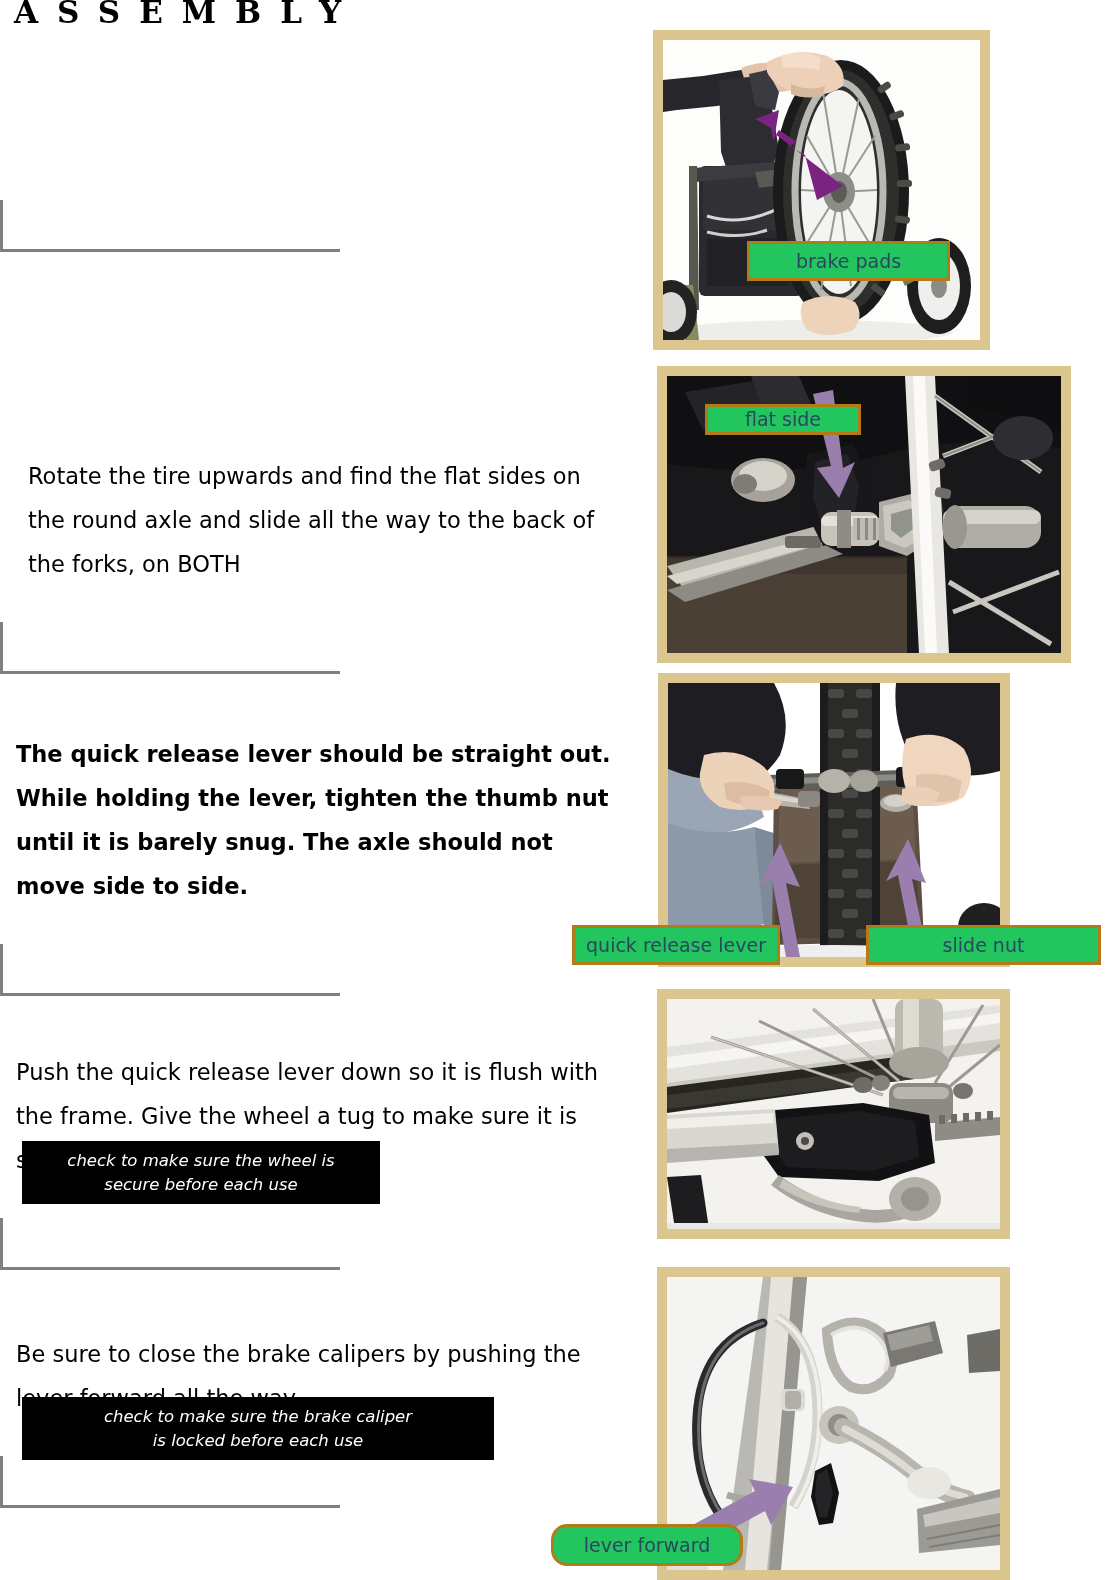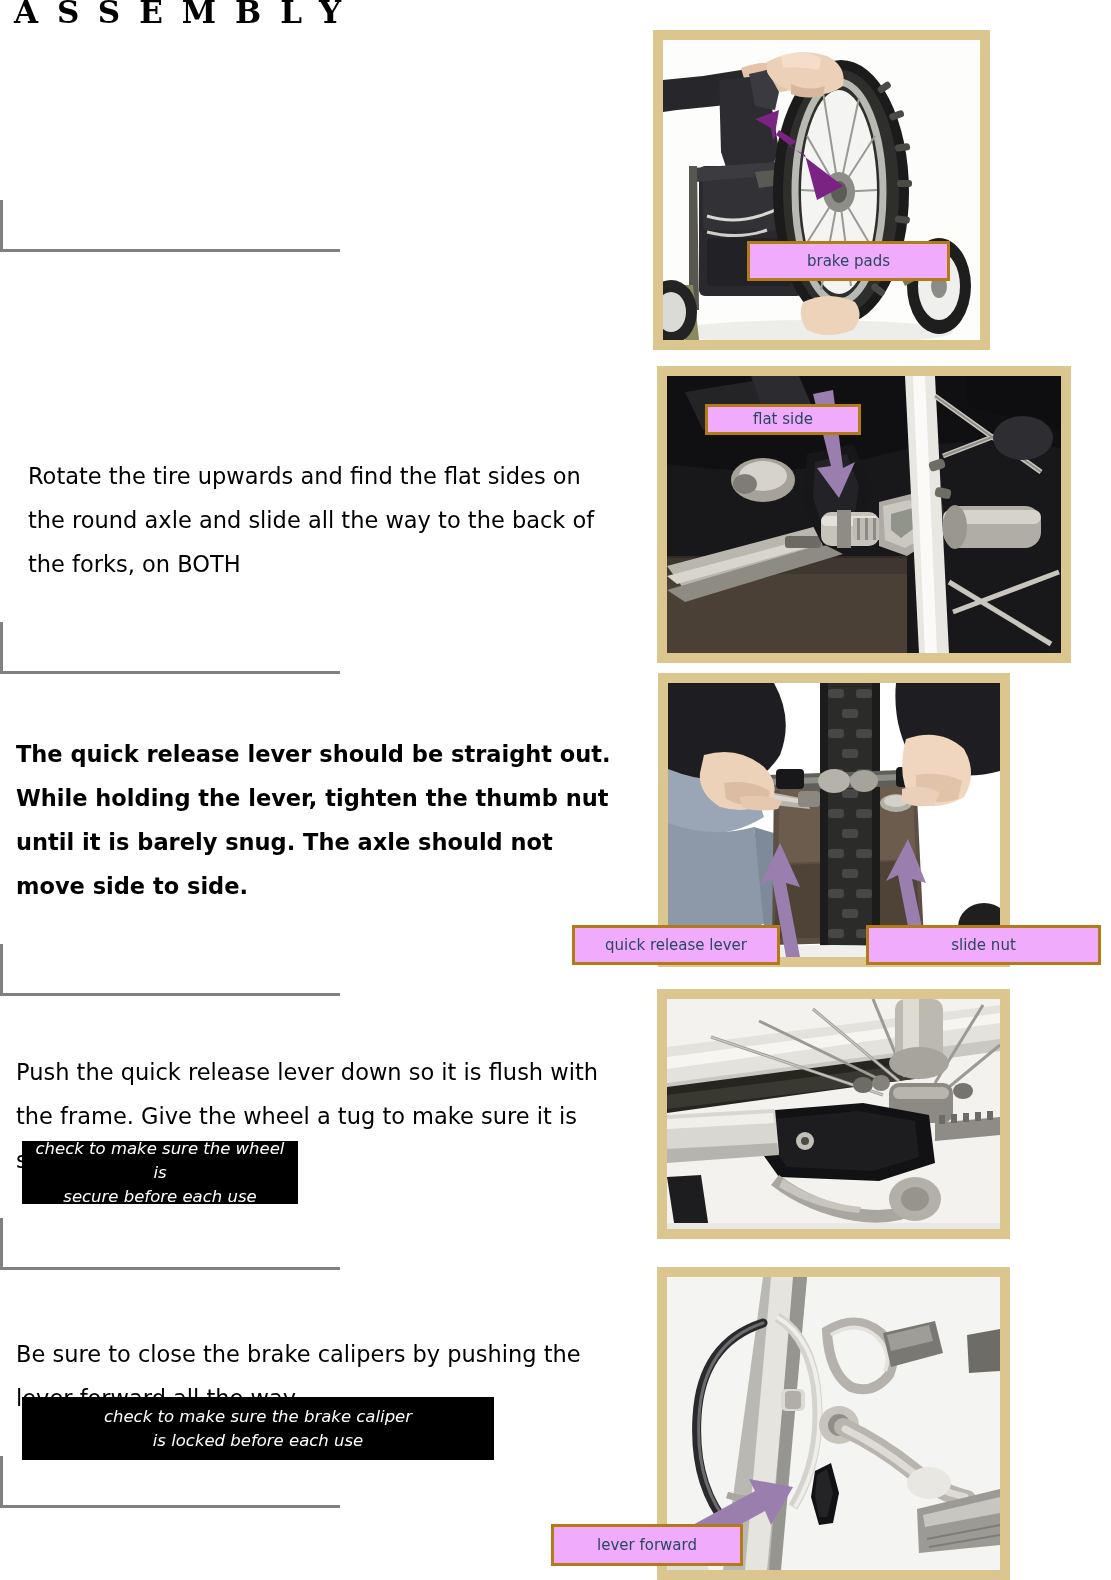--- a/index.html
+++ b/index.html
@@ -84,21 +84,21 @@
     font-size: 16.5px;
     line-height: 24px;
     text-align: center;
     display: flex;
     align-items: center;
     justify-content: center;
     white-space: pre-line;
     box-sizing: border-box;
     padding: 6px 10px;
   }
-  #caution1 { left: 22px; top: 1141px; width: 276px;  height: 63px; }
+  #caution1 { left: 22px; top: 1141px; width: 358px;  height: 63px; }
   #caution2 { left: 22px; top: 1397px; width: 472px;  height: 63px; }
 
   
   .photo-frame {
     position: absolute;
     box-sizing: border-box;
     border: 10px solid #dcc68f;
     background: #ffffff;
     overflow: hidden;
   }
@@ -112,37 +112,37 @@
   
   #frame1 { left: 653px; top: 30px;   width: 337px;  height: 320px; }
   #frame2 { left: 657px; top: 366px;  width: 414px;  height: 297px; }
   #frame3 { left: 658px; top: 673px;  width: 352px;  height: 294px; }
   #frame4 { left: 657px; top: 989px;  width: 353px;  height: 250px; }
   #frame5 { left: 657px; top: 1267px; width: 353px;  height: 313px; }
 
   
   .callout {
     position: absolute;
-    background: #f0abfc;
+    background: #22c55e;
     border: 3px solid #b37a18;
     color: #2a4760;
-    font-size: 15px;
+    font-size: 19px;
     line-height: 1;
     display: flex;
     align-items: center;
     justify-content: center;
     box-sizing: border-box;
     white-space: nowrap;
     padding: 0 2px;
   }
   #callout-brake-pads       { left: 747px;  top: 241px;  width: 203px; height: 40px; }
   #callout-flat-side        { left: 705px;  top: 404px;  width: 156px; height: 31px; }
   #callout-qr-lever         { left: 572px;  top: 925px;  width: 208px; height: 40px; }
   #callout-thumb-nut        { left: 866px;  top: 925px;  width: 235px; height: 40px; }
-  #callout-lever-forward    { left: 551px;  top: 1524px; width: 192px; height: 42px; }
+  #callout-lever-forward    { left: 551px;  top: 1524px; width: 192px; height: 42px; border-radius: 16px; }
 
   
   .arrow-layer {
     position: absolute;
     inset: 0;
     pointer-events: none;
   }
   .arrow-layer svg { position:absolute; left:0; top:0; overflow: visible; }
 </style>
 </head>

